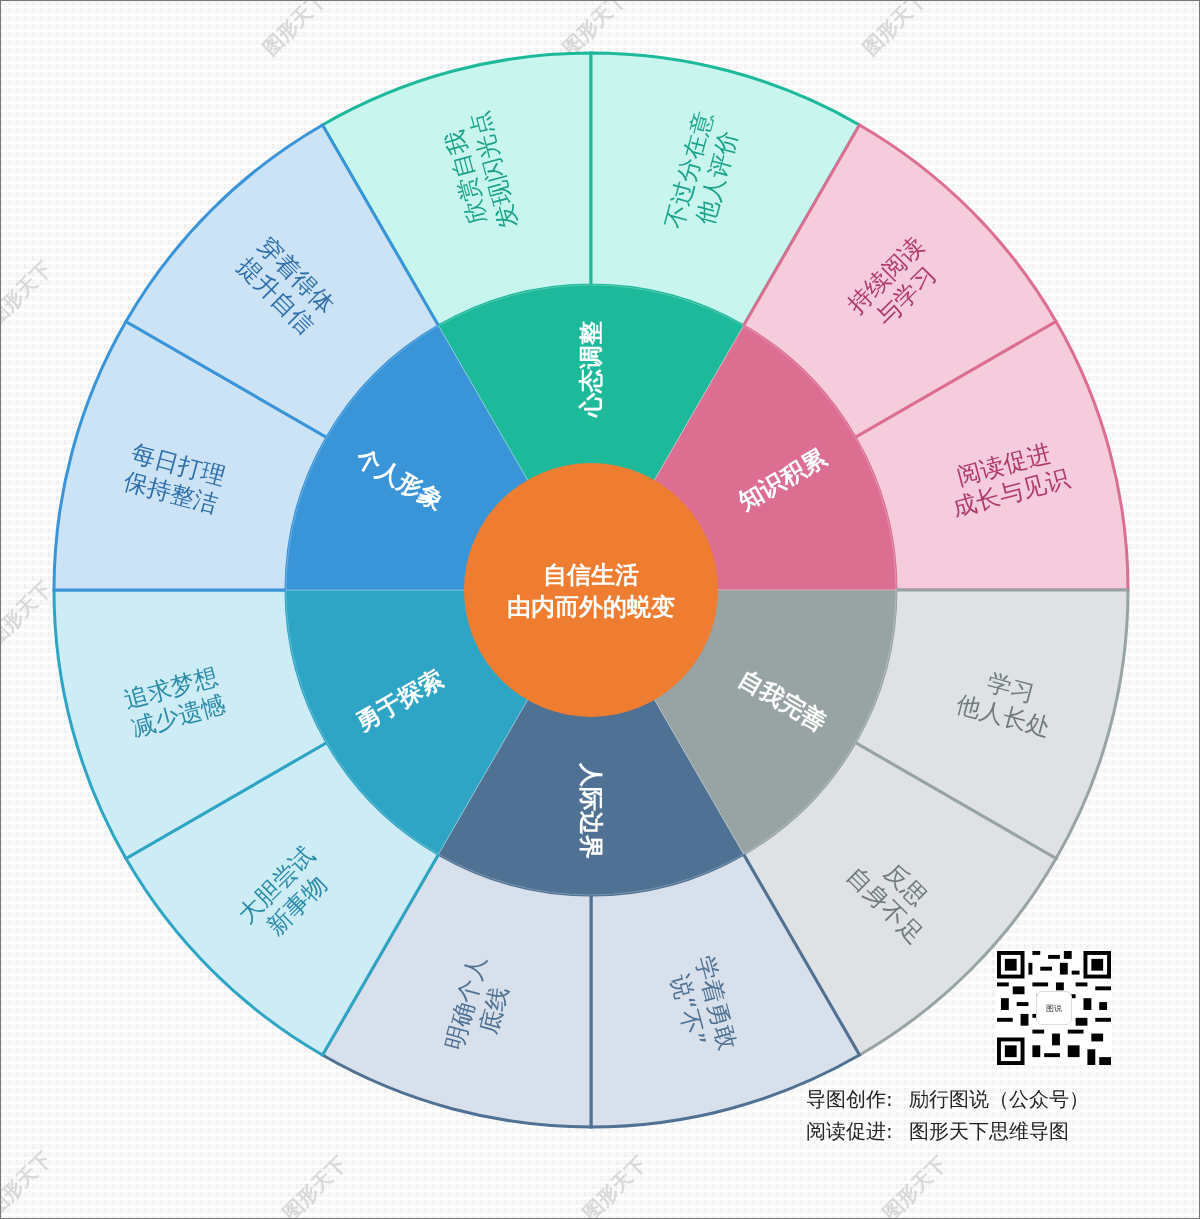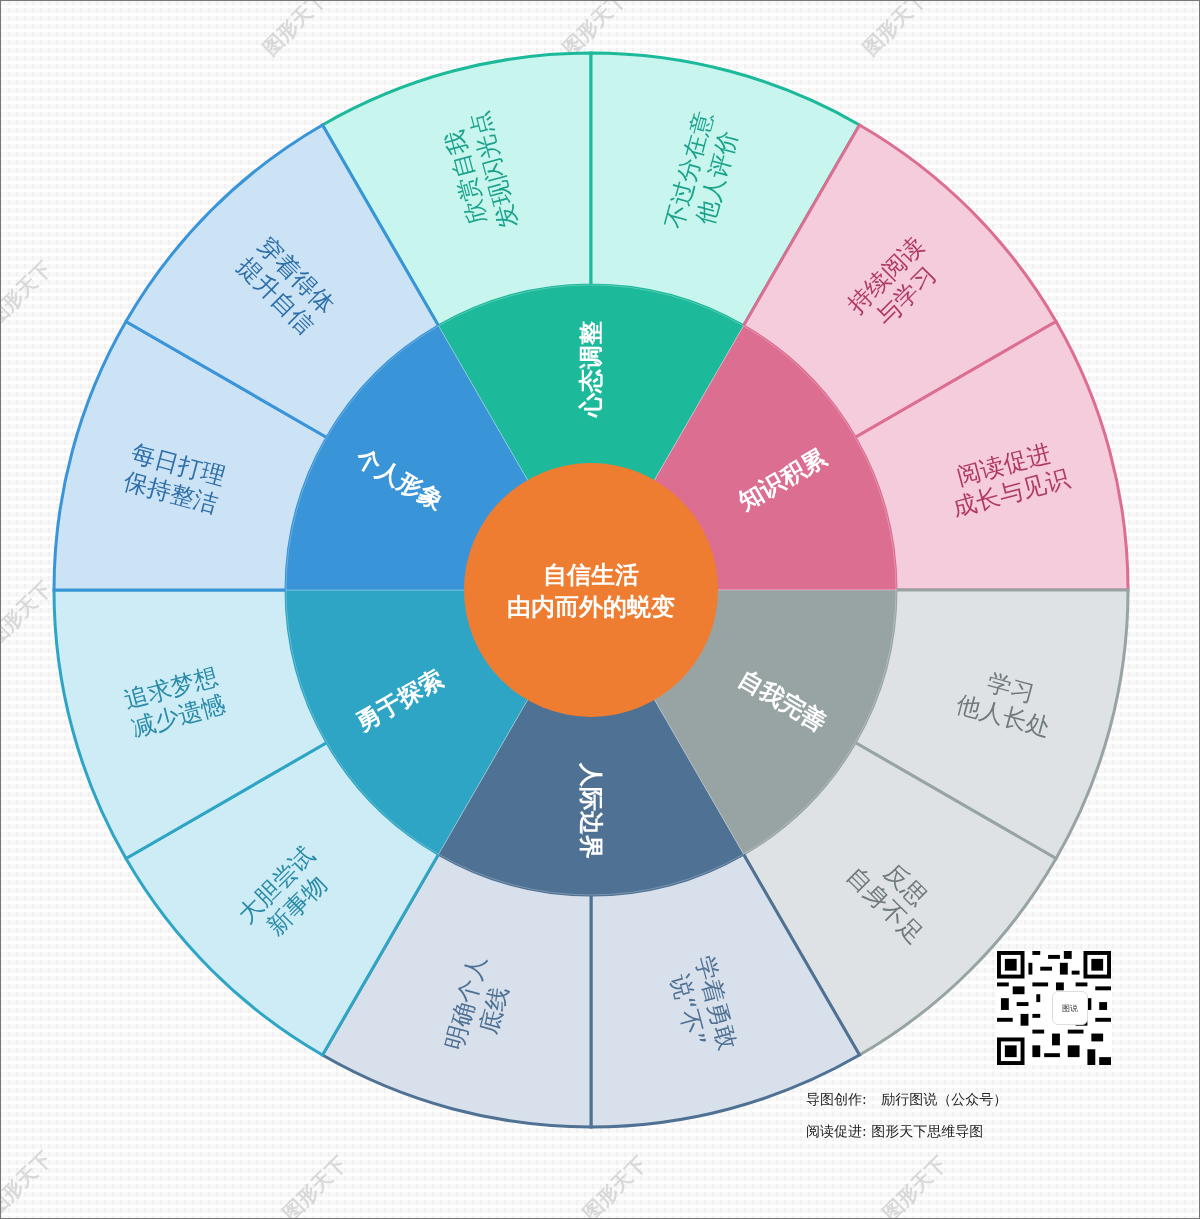--- a/index.html
+++ b/index.html
@@ -25,28 +25,28 @@
     }
     svg#wheel { position: absolute; left: 0; top: 0; }
     .watermark {
       position: absolute; color: rgba(190,190,190,0.55);
       font-size: 20px; font-weight: bold;
       transform: rotate(-45deg);
       white-space: nowrap;
     }
     .credits {
       position: absolute; left: 806px; top: 1083px;
-      font-size: 14px; color: #222; line-height: 32px;
+      font-size: 20px; color: #222; line-height: 32px;
     }
     .qr {
       position: absolute; left: 996px; top: 951px;
       width: 116px; height: 114px; background: #fff;
     }
     .qr-logo {
-      position: absolute; left: 56px; top: 40px; width: 34px; height: 32px;
+      position: absolute; left: 40px; top: 40px; width: 34px; height: 32px;
       background: #fff; border-radius: 6px; border: 1px solid #ddd;
       font-size: 8px; color: #333; display: flex; align-items: center; justify-content: center;
     }
   </style>
 </head>
 <body>
 
 <div class="bg-pattern"></div>
 
 <div class="watermark" style="left:255px;top:10px;">图形天下</div>
@@ -195,17 +195,17 @@
   <div class="qr-logo">图说</div>
 </div>
 
 <div class="credits">
   <div>
     <span>导图创作:</span>
     <span style="margin-left:10px;">励行图说（公众号）</span>
   </div>
   <div>
     <span>阅读促进:</span>
-    <span style="">图形天下思维导图</span>
+    <span style="margin-left:10px;">图形天下思维导图</span>
   </div>
 </div>
 
 <div class="frame"></div>
 
 </body></html>

